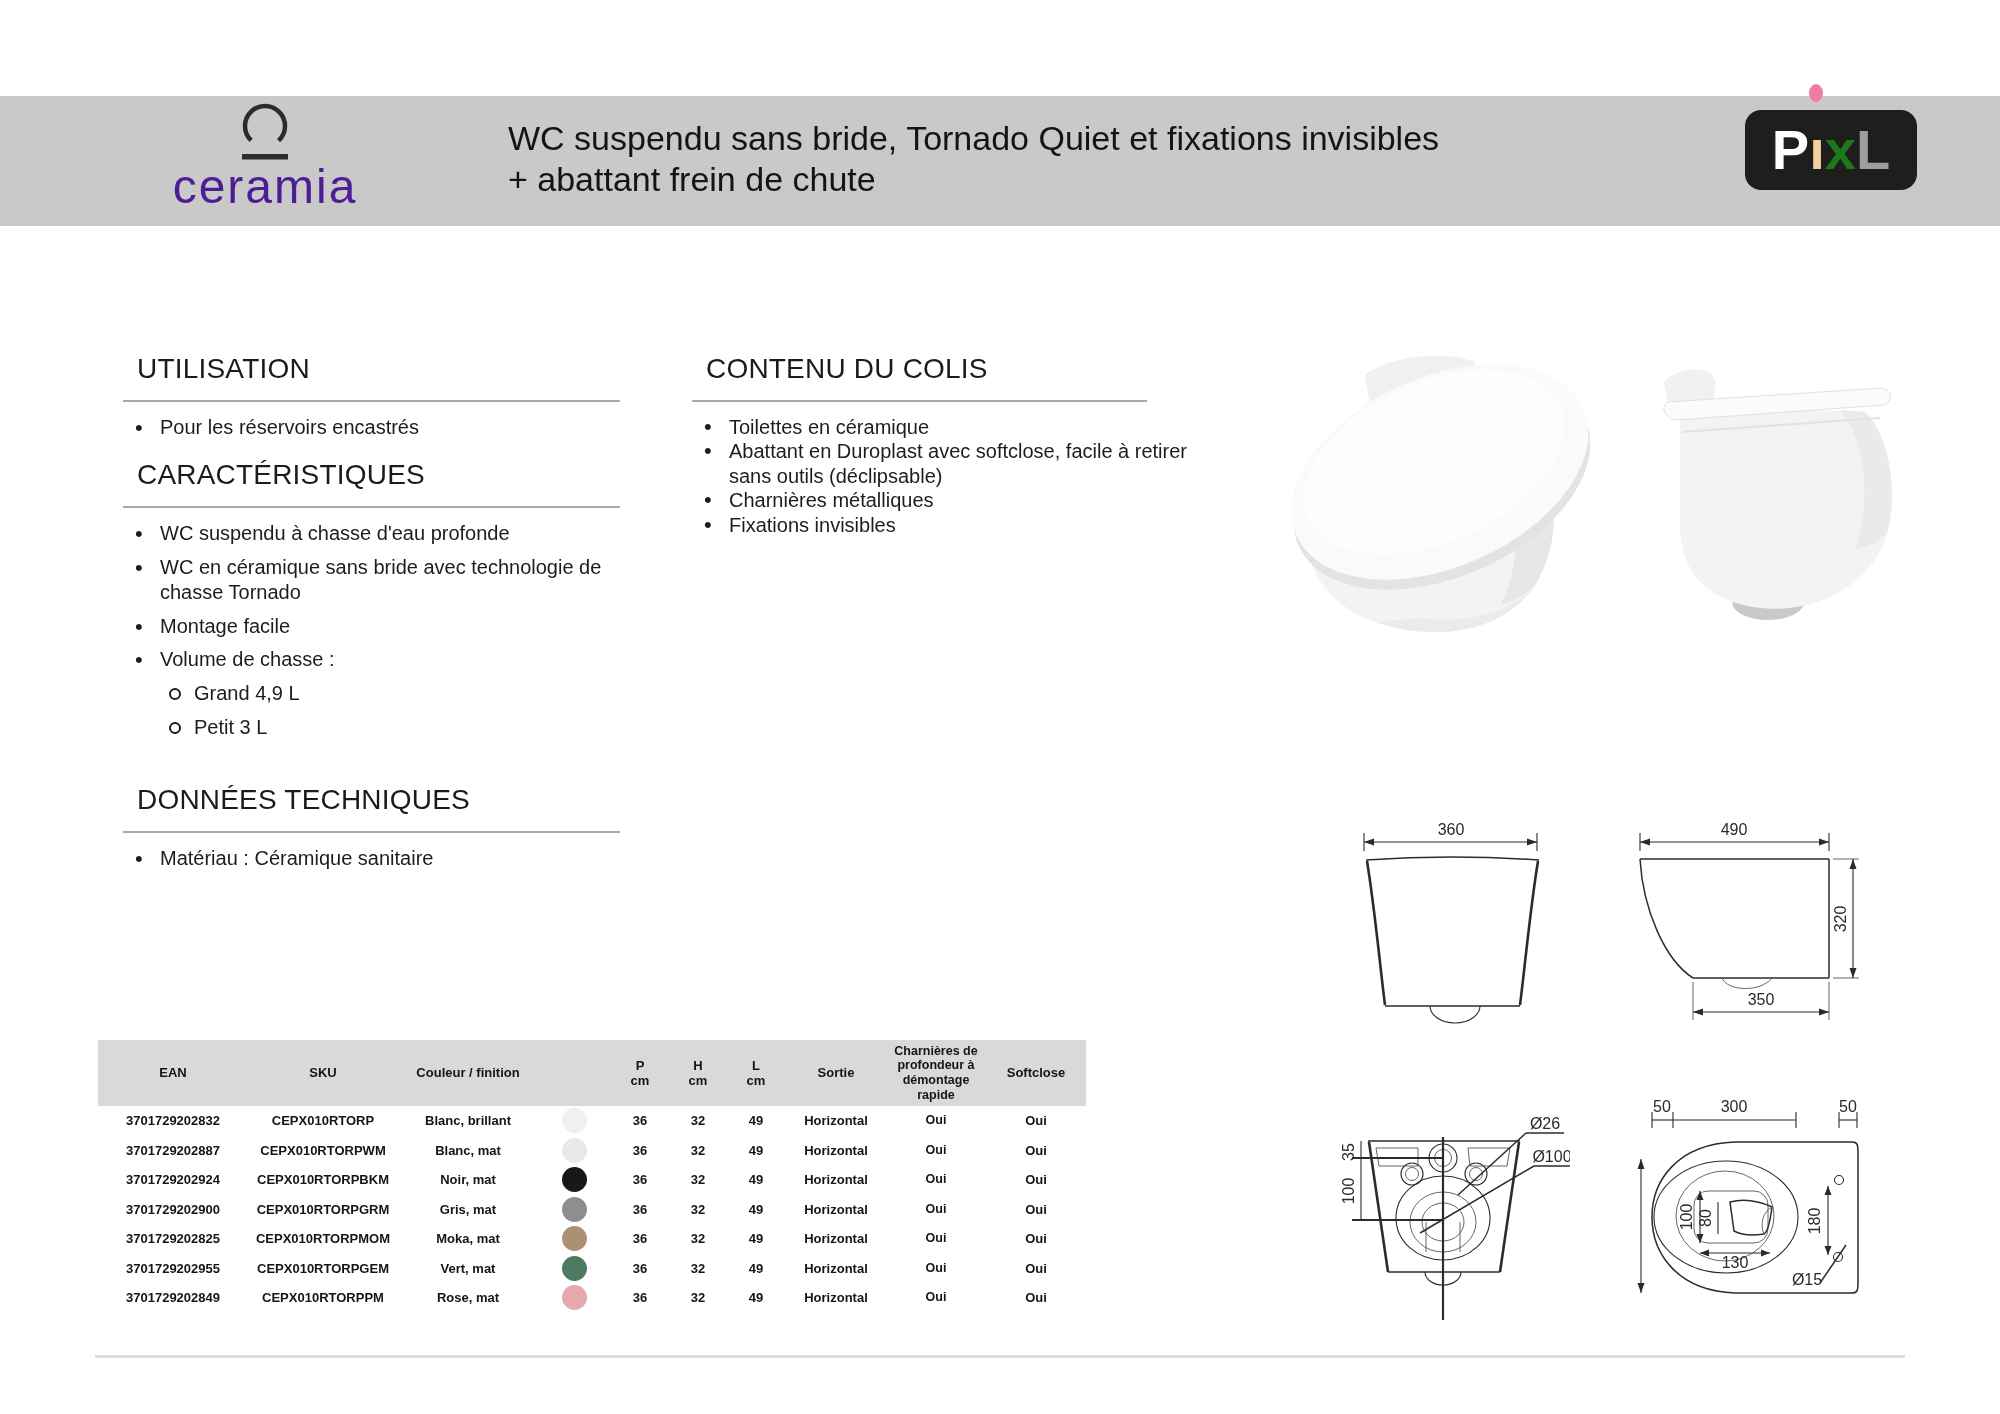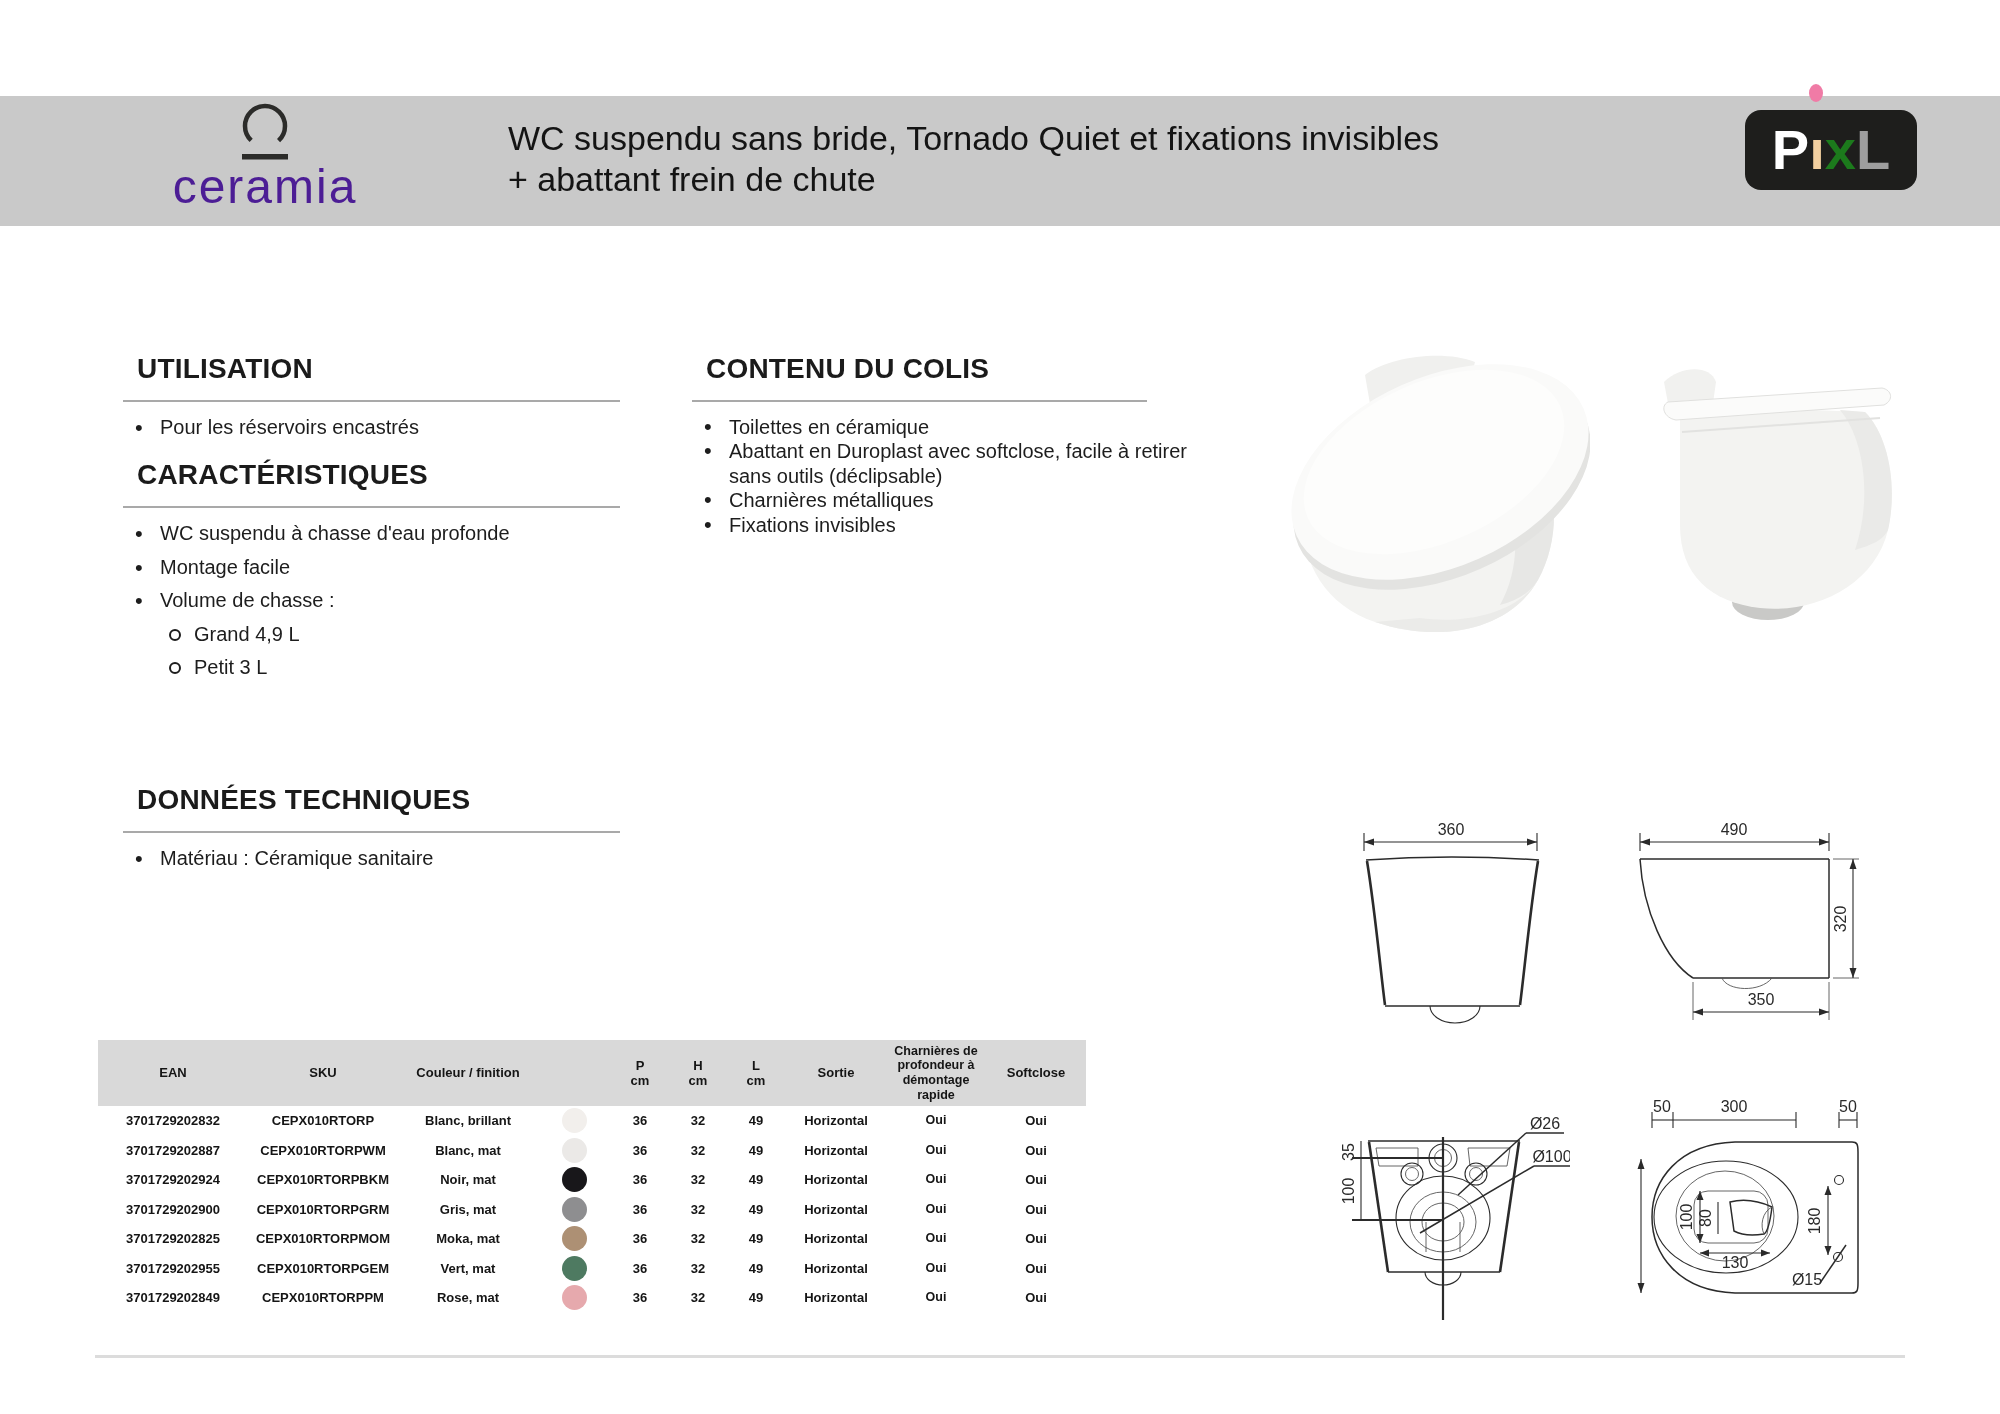--- a/index.html
+++ b/index.html
@@ -11,21 +11,21 @@
   .brand-mark{display:block;margin:0 auto;}
   .brand-text{font-size:48px;letter-spacing:2px;line-height:46px;font-weight:400;}
   .title{position:absolute;left:508px;top:22px;font-size:34px;line-height:41px;color:#141414;}
   .pixl{position:absolute;left:1745px;top:14px;width:172px;height:80px;background:#1e1e1c;
         border-radius:16px;display:flex;align-items:center;justify-content:center;
         font-size:56px;font-weight:bold;line-height:1;}
   .px-i{position:relative;display:inline-block;}
   .px-dot{position:absolute;left:0px;top:-38px;width:14px;height:18px;border-radius:50%;background:#f07ba6;}
   
   .sec{position:absolute;}
-  .sec h2{font-size:28px;font-weight:bold;color:#1b1b1b;margin:0 0 0 14px;letter-spacing:.2px;line-height:34px;}
+  .sec h2{font-size:28px;font-weight:normal;color:#1b1b1b;margin:0 0 0 14px;letter-spacing:.2px;line-height:34px;}
   .rule{border-bottom:2px solid #a9a9a9;margin-top:14px;}
   .sec ul{list-style:none;margin:13px 0 0 0;padding:0;font-size:20px;color:#1d1d1d;}
   .sec li{position:relative;padding-left:37px;line-height:1.28;}
   .sec li::before{content:"•";position:absolute;left:12px;top:-1px;font-size:22px;}
   .sec li.sub{padding-left:71px;}
   .sec li.sub::before{content:"";width:8px;height:8px;border:2px solid #1d1d1d;border-radius:50%;
         left:46px;top:7px;background:none;}
   #sec-utilisation li,#sec-caracteristiques li{margin-bottom:8px;}
   #sec-donnees li{margin-bottom:3px;}
   #sec-contenu li{margin-bottom:0;line-height:1.22;}
@@ -91,20 +91,21 @@
     <ul>
       <li>Pour les réservoirs encastrés</li>
     </ul>
   </section>
 
   <section class="sec" id="sec-caracteristiques">
     <h2>CARACTÉRISTIQUES</h2>
     <div class="rule"></div>
     <ul>
       <li>WC suspendu à chasse d'eau profonde</li>
+      <li>WC en céramique sans bride avec technologie de chasse Tornado</li>
       <li>Montage facile</li>
       <li>Volume de chasse :</li>
       <li class="sub">Grand 4,9 L</li>
       <li class="sub">Petit 3 L</li>
     </ul>
   </section>
 
   <section class="sec" id="sec-contenu">
     <h2>CONTENU DU COLIS</h2>
     <div class="rule"></div>

